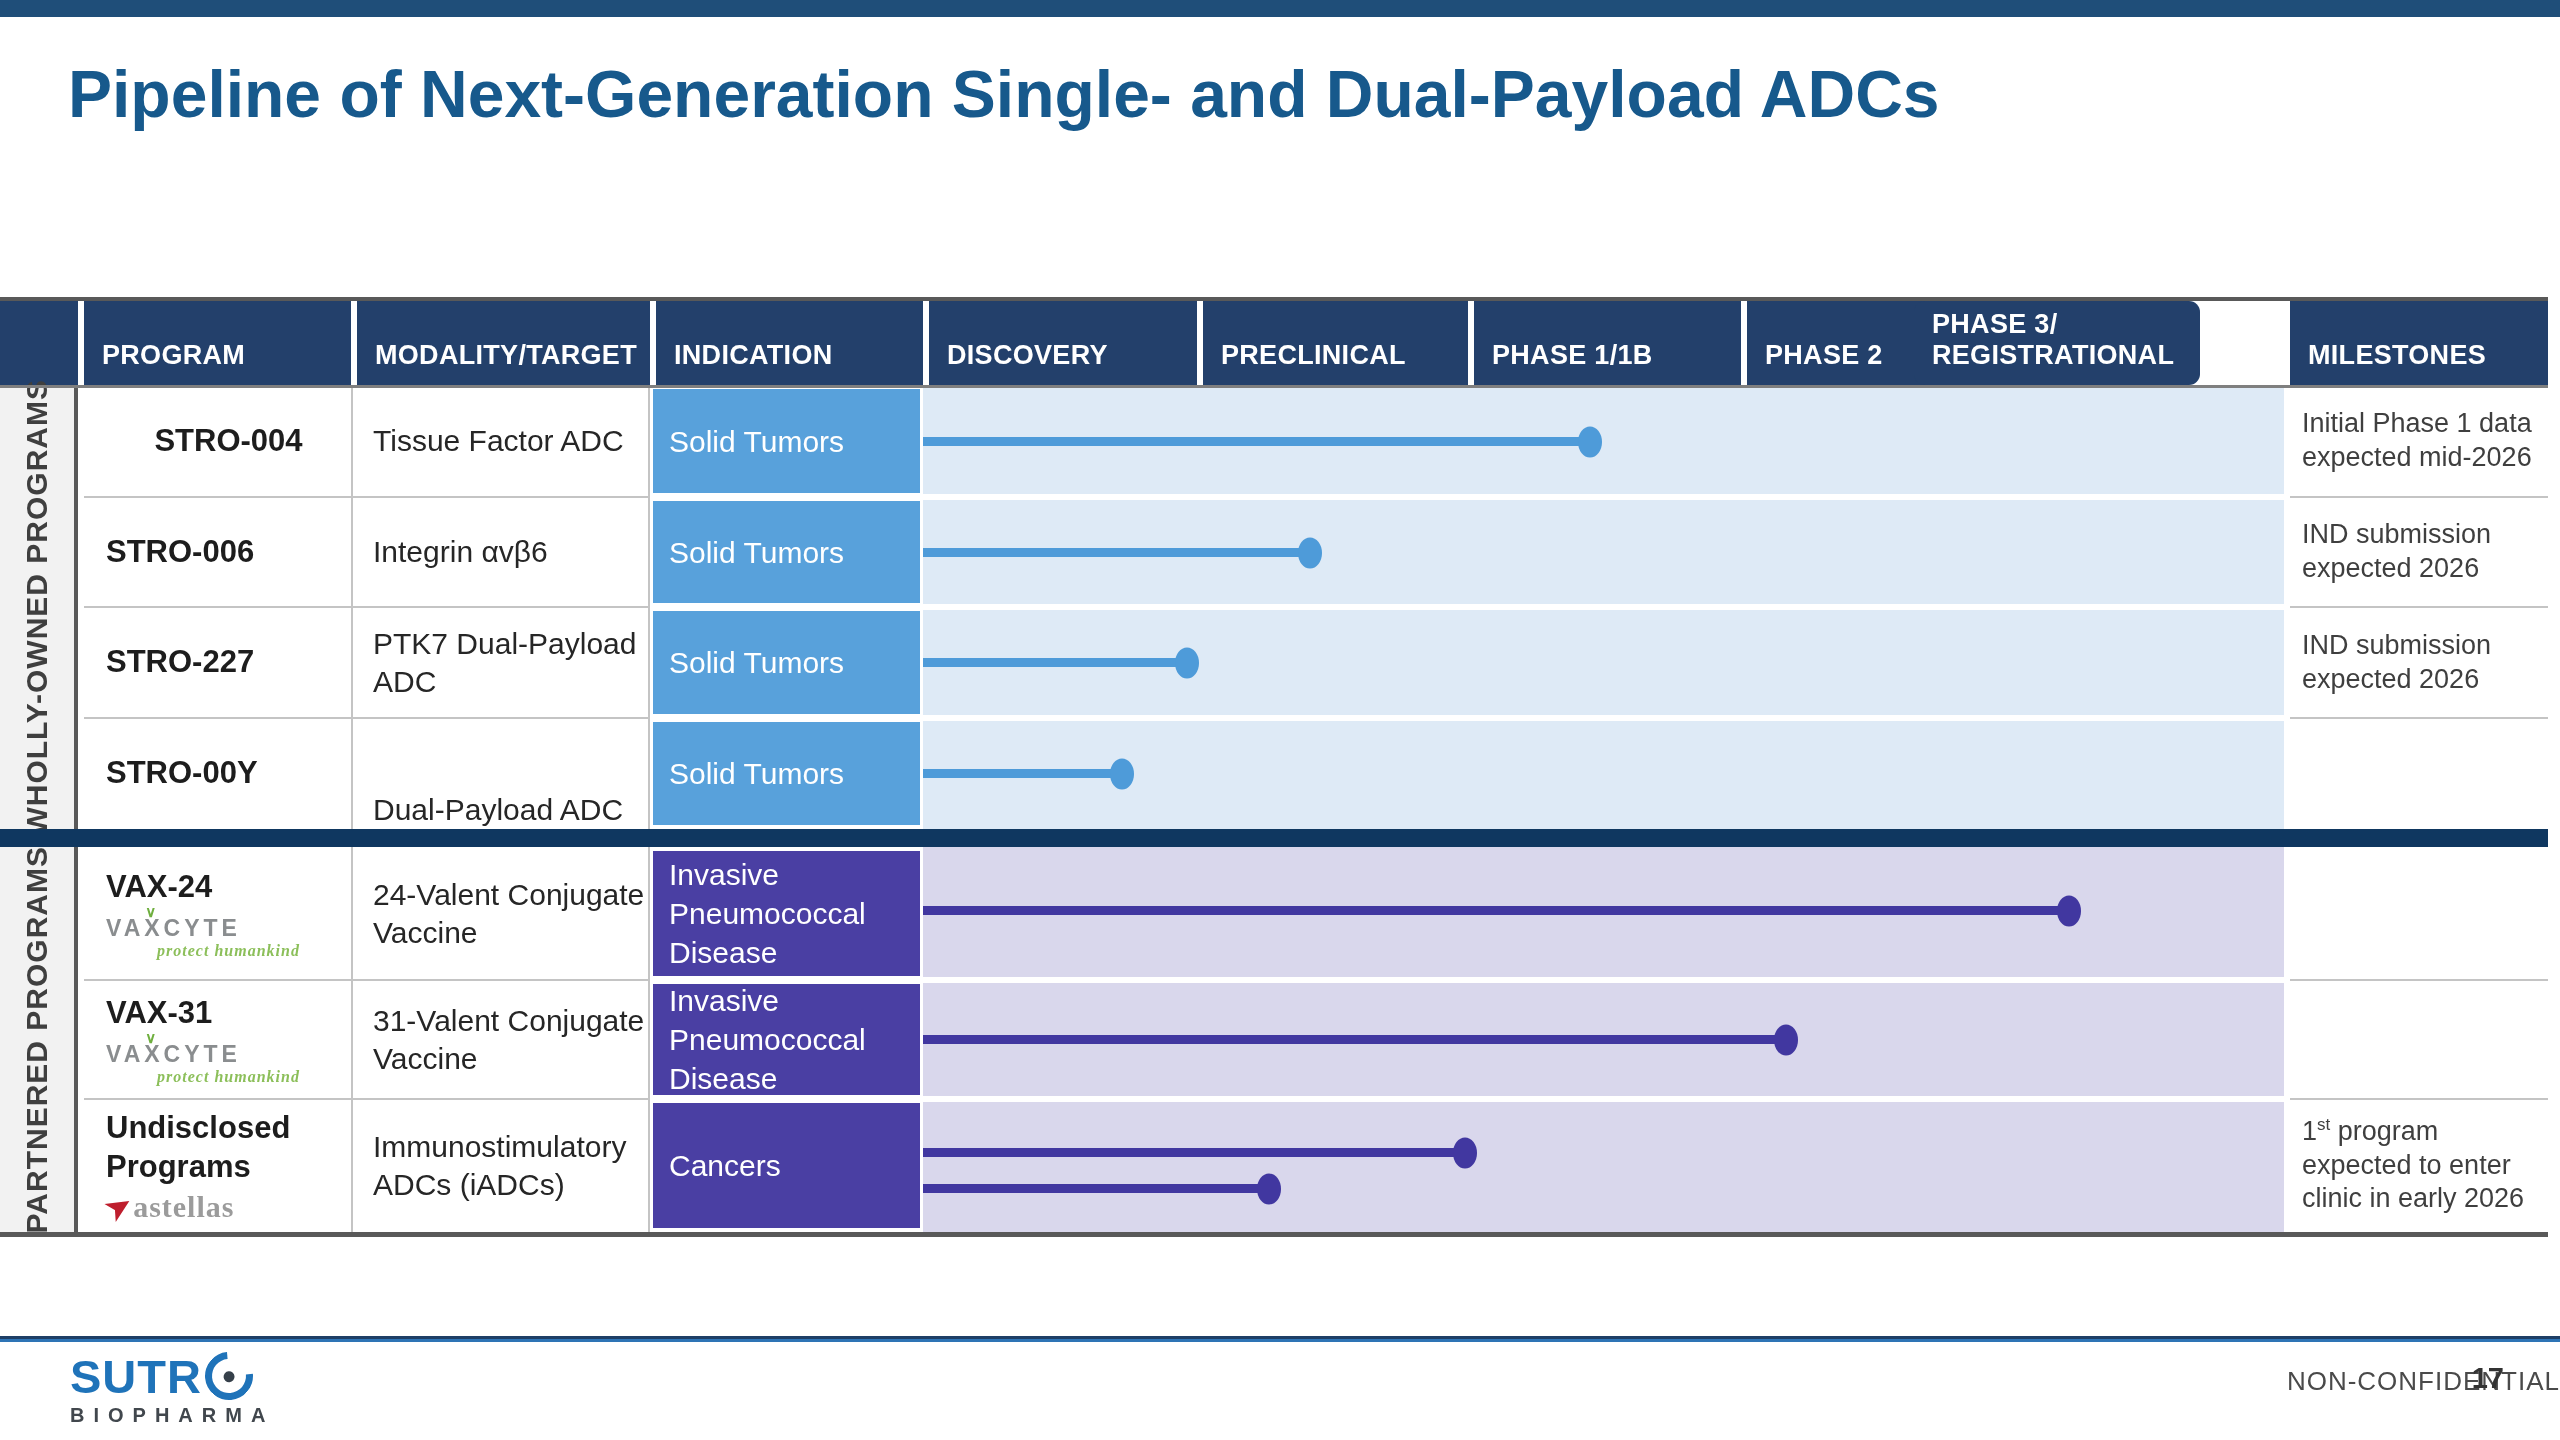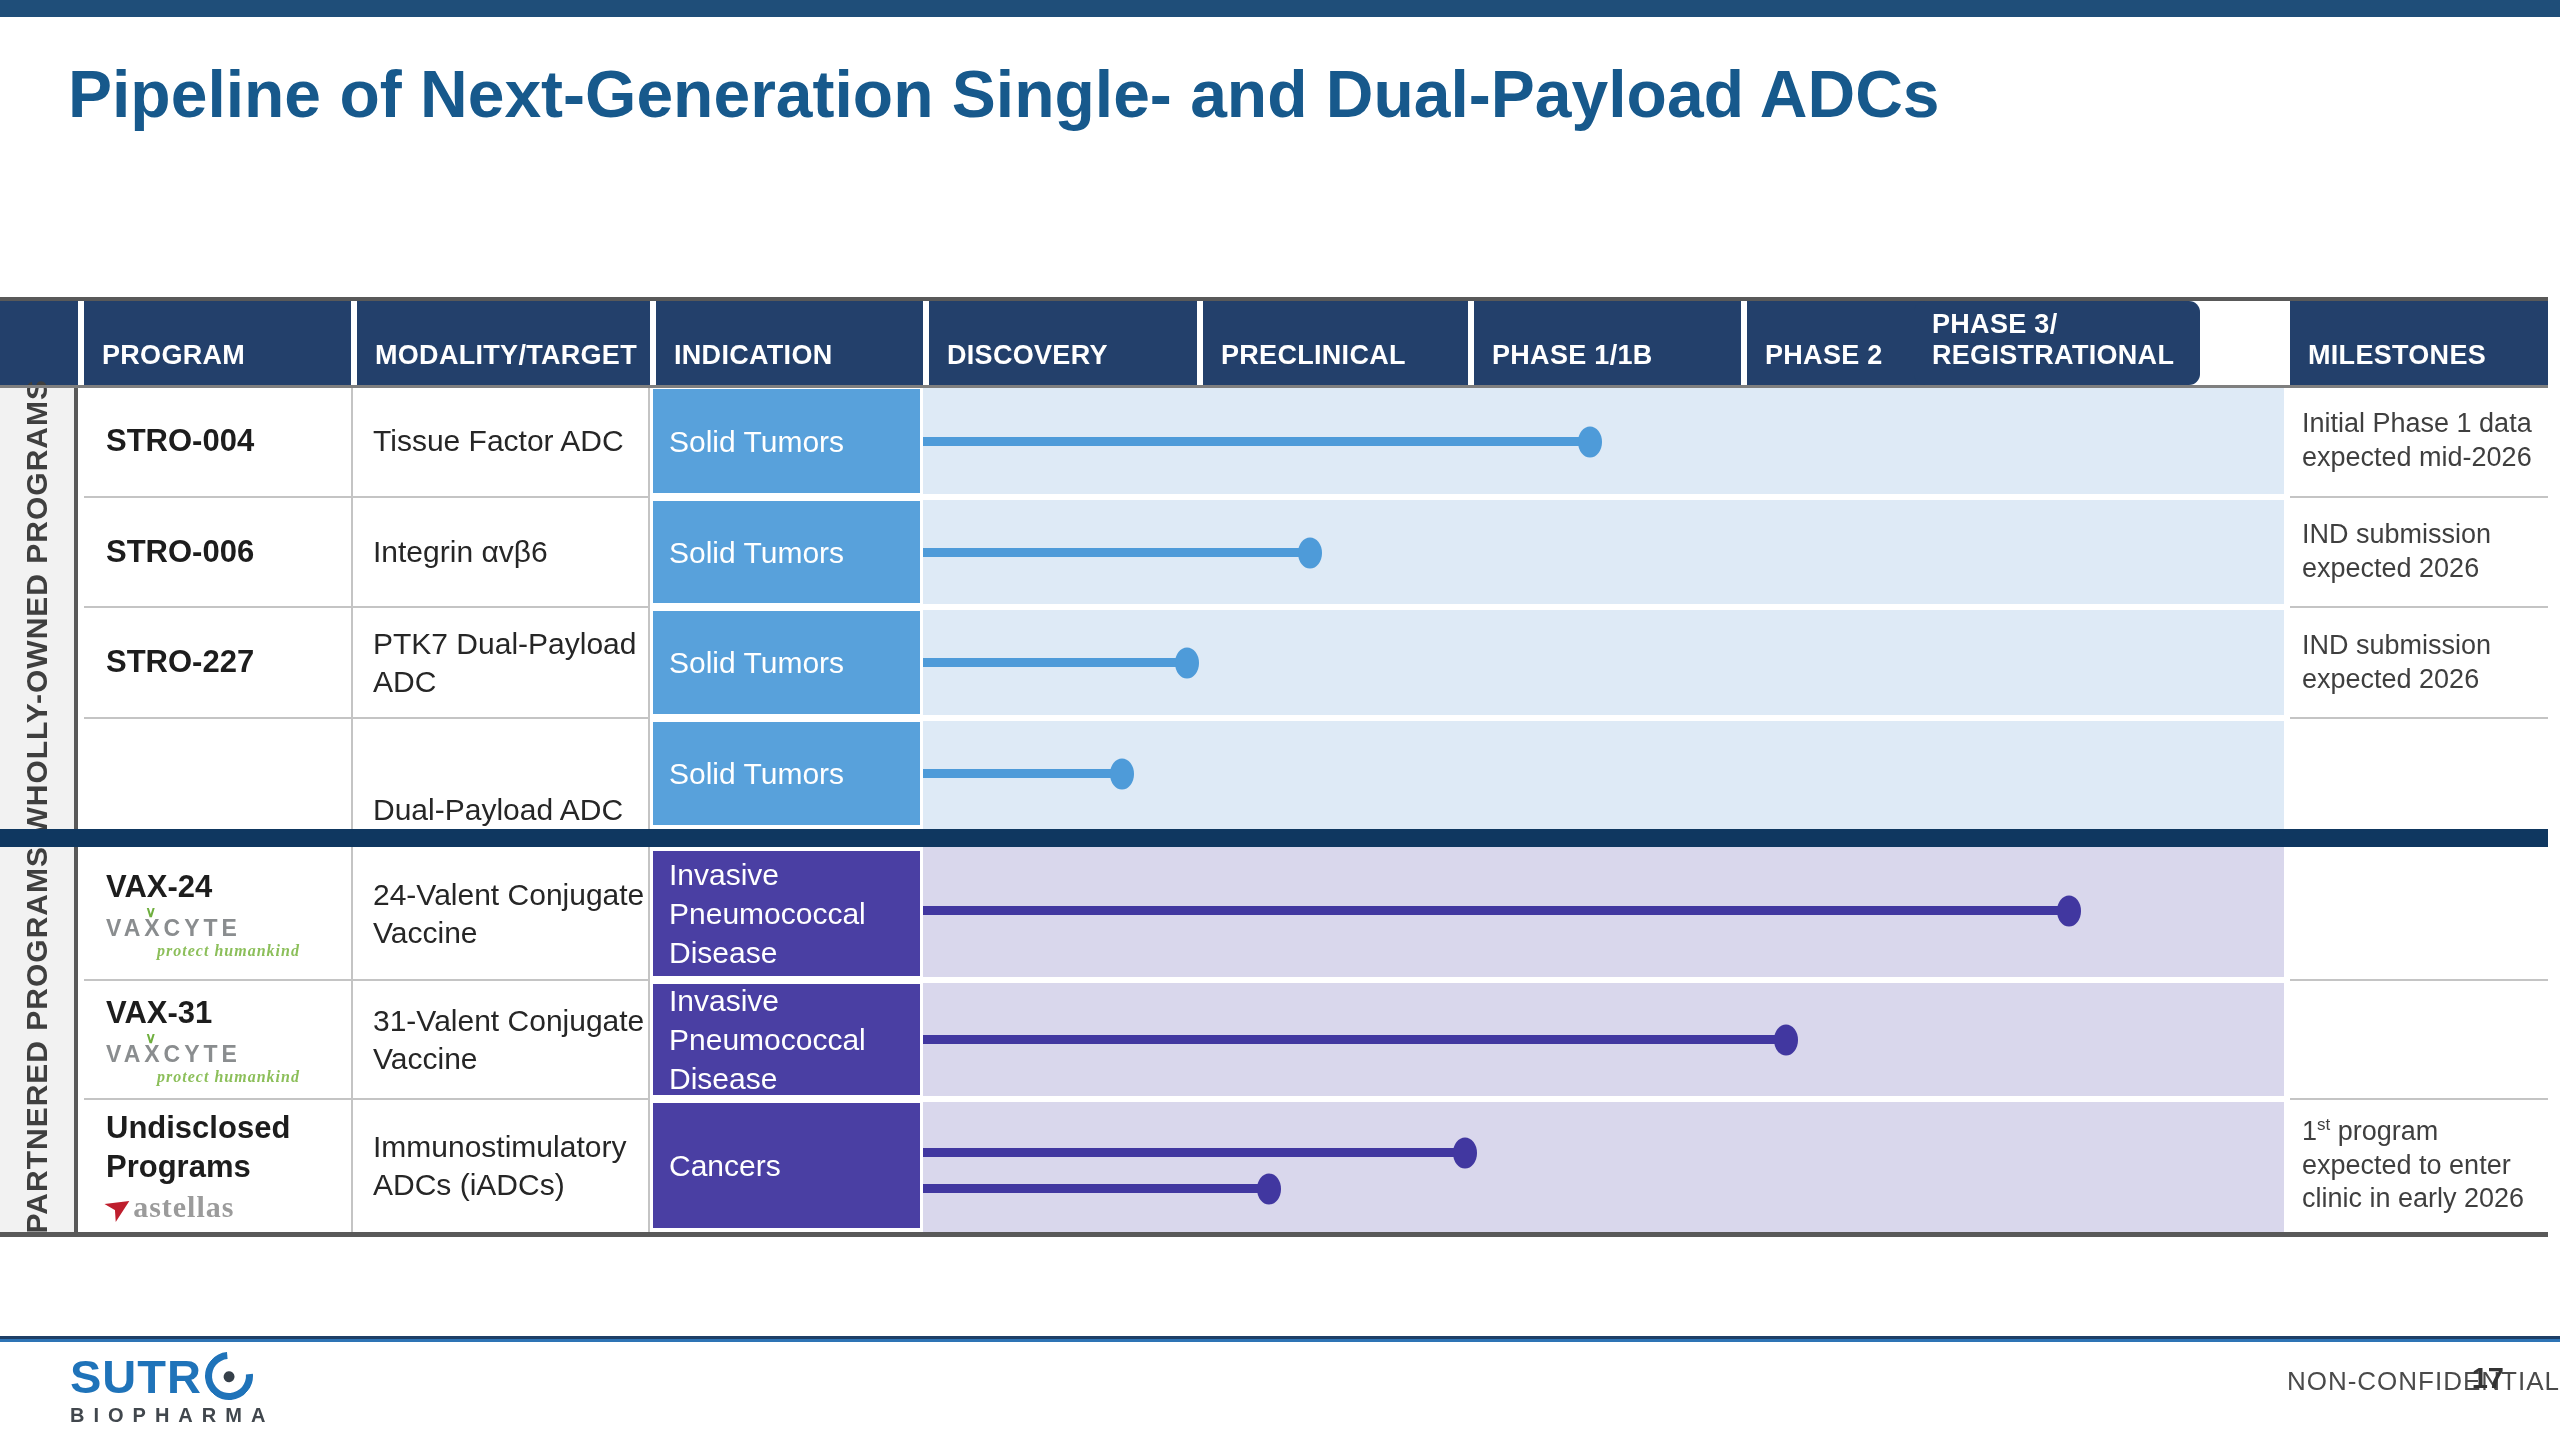--- a/index.html
+++ b/index.html
@@ -148,41 +148,44 @@
         <span class="dot"></span>
       </div>
     <div class="bar purple" style="top: 301px; width: 39.8%;">
         <span class="dot"></span>
       </div>
     <div class="bar purple" style="top: 337px; width: 25.4%;">
         <span class="dot"></span>
       </div>
   </div>
 
-  <div class="cell prog" style="top:385px;height:112px;">
+  <div class="cell prog" style="top:385px;height:112px;text-align:center;">
       <span>STRO-004</span>
     </div>
   <div class="cell moda" style="top:385px;height:112px;">
       <span>Tissue Factor ADC</span>
     </div>
 
   <div class="cell prog" style="top:497px;height:110px;">
       <span>STRO-006</span>
     </div>
   <div class="cell moda" style="top:497px;height:110px;">
       <span>Integrin αvβ6</span>
     </div>
 
   <div class="cell prog" style="top:607px;height:111px;">
       <span>STRO-227</span>
     </div>
   <div class="cell moda" style="top:607px;height:111px;">
       <span>PTK7 Dual-Payload ADC</span>
     </div>
 
+  <div class="cell prog" style="top:718px;height:111px;">
+      <span>STRO-00Y</span>
+    </div>
   <div class="cell moda" style="top:754px;height:111px;">
       <span>Dual-Payload ADC</span>
     </div>
 
   <div class="cell prog" style="top:847px;height:133px;">
     <span>VAX-24</span>
     <div class="vaxcyte">
       <div class="word"><span>VA</span><span class="vx"><span>X</span><span class="acc">∨</span></span><span>CYTE</span></div>
       <div class="tag">protect humankind</div>
     </div>

